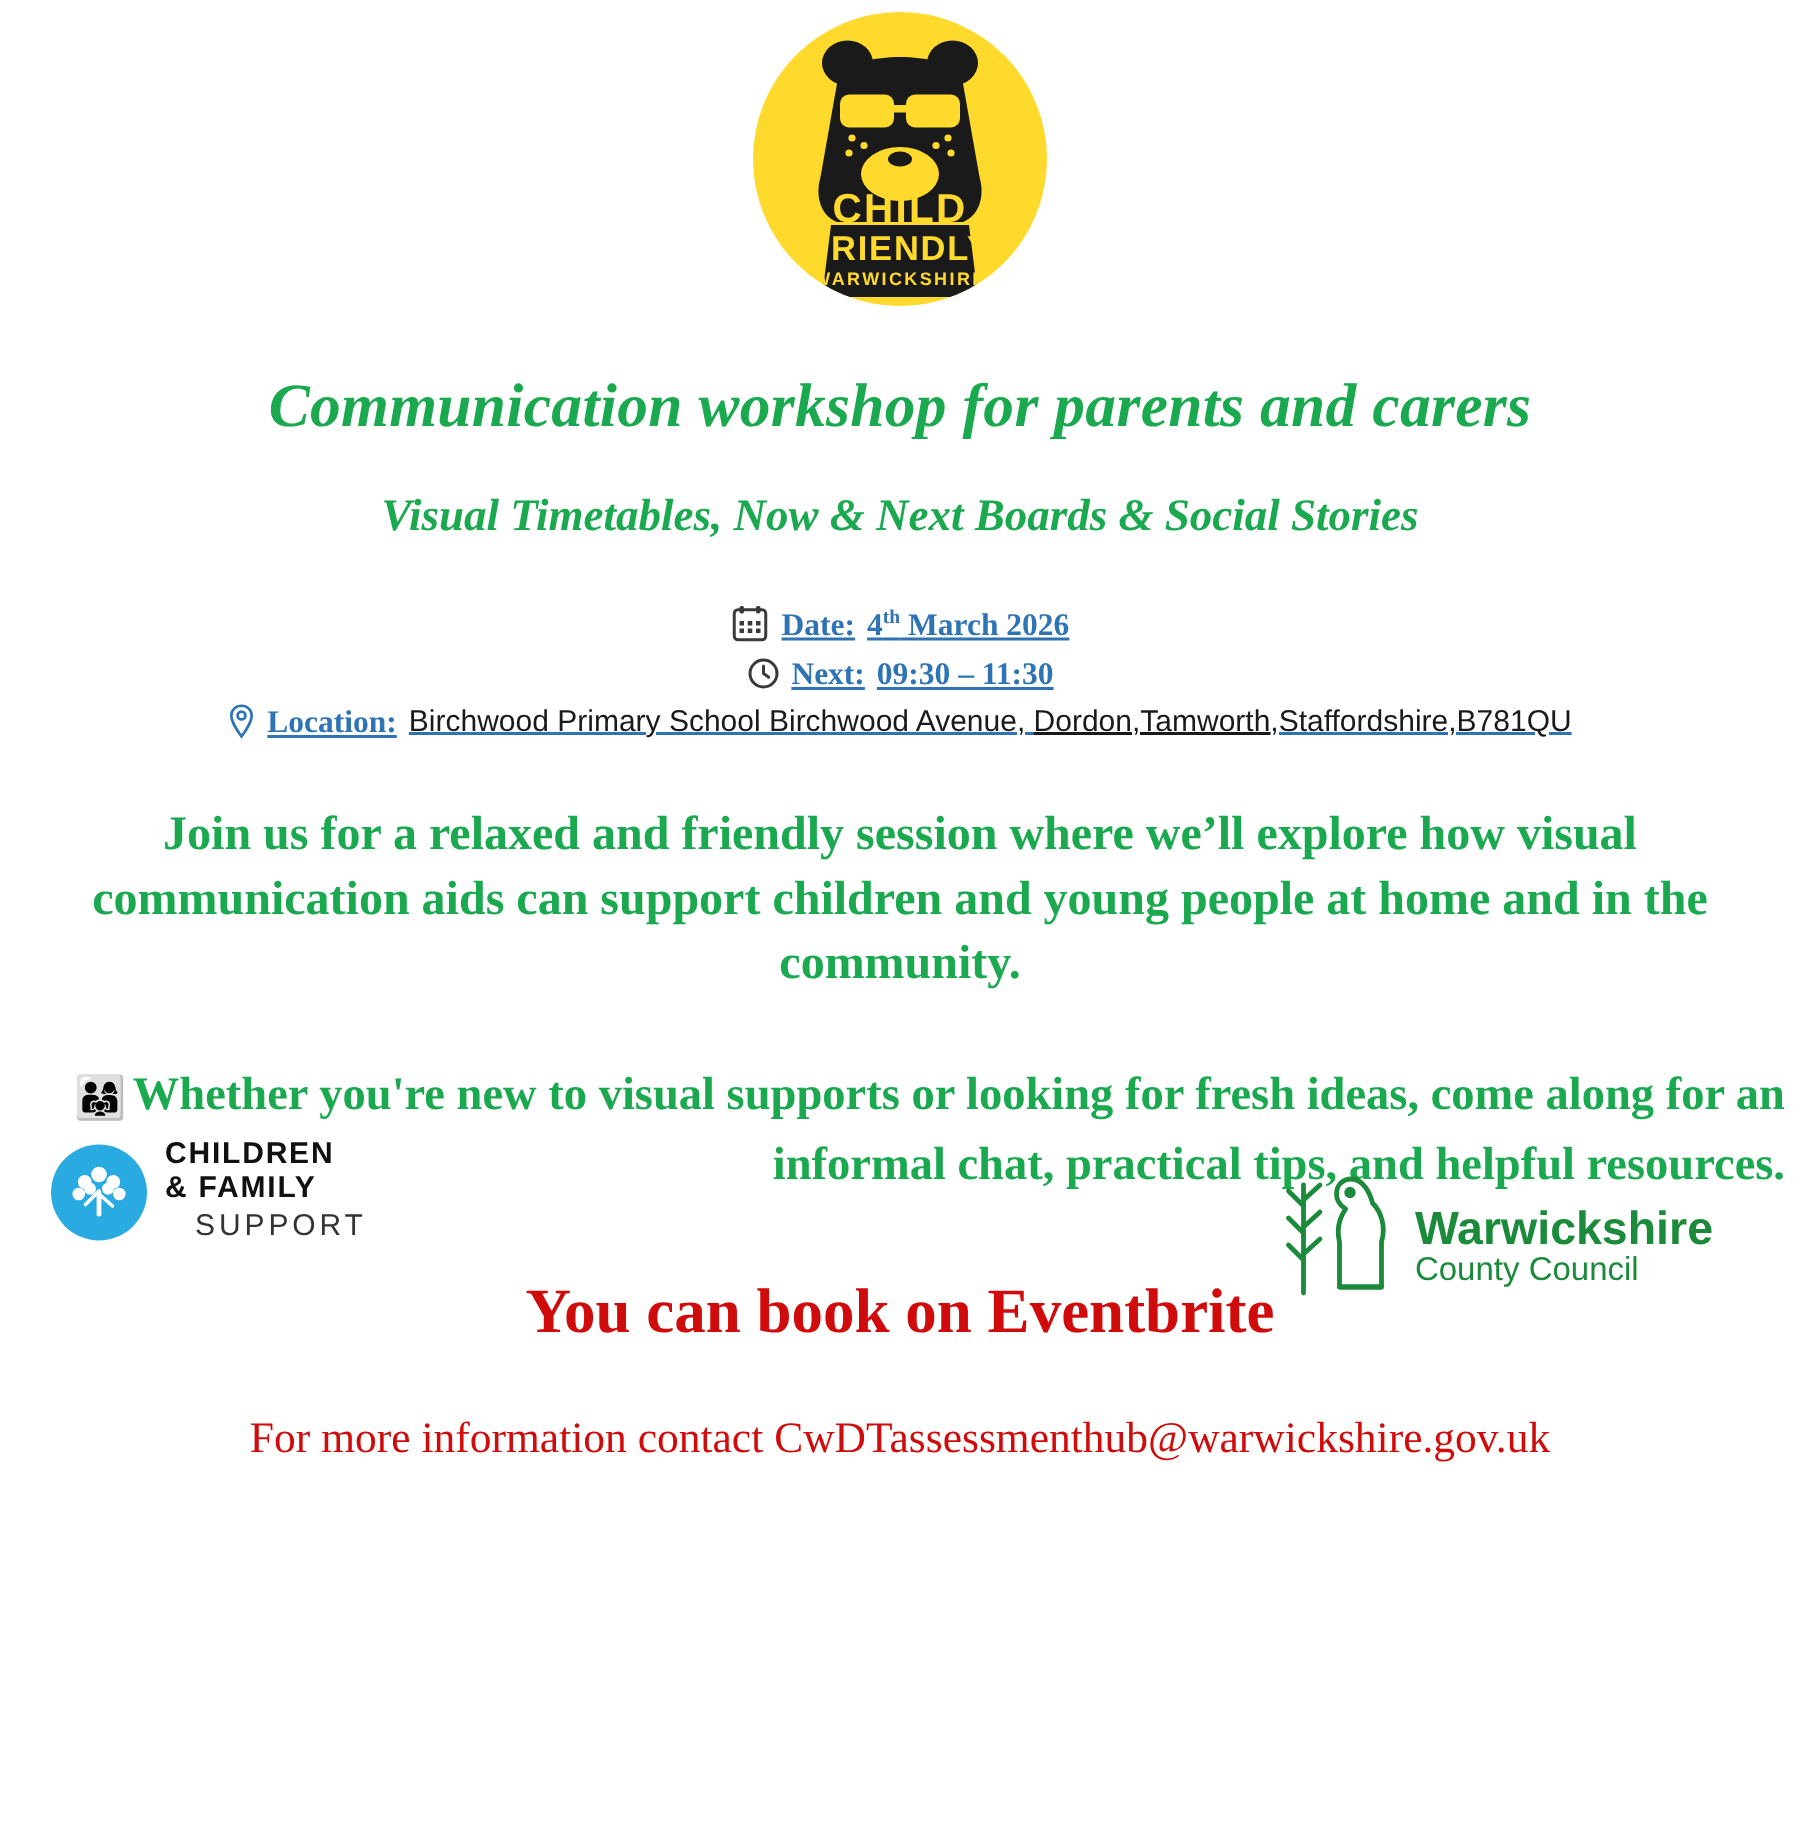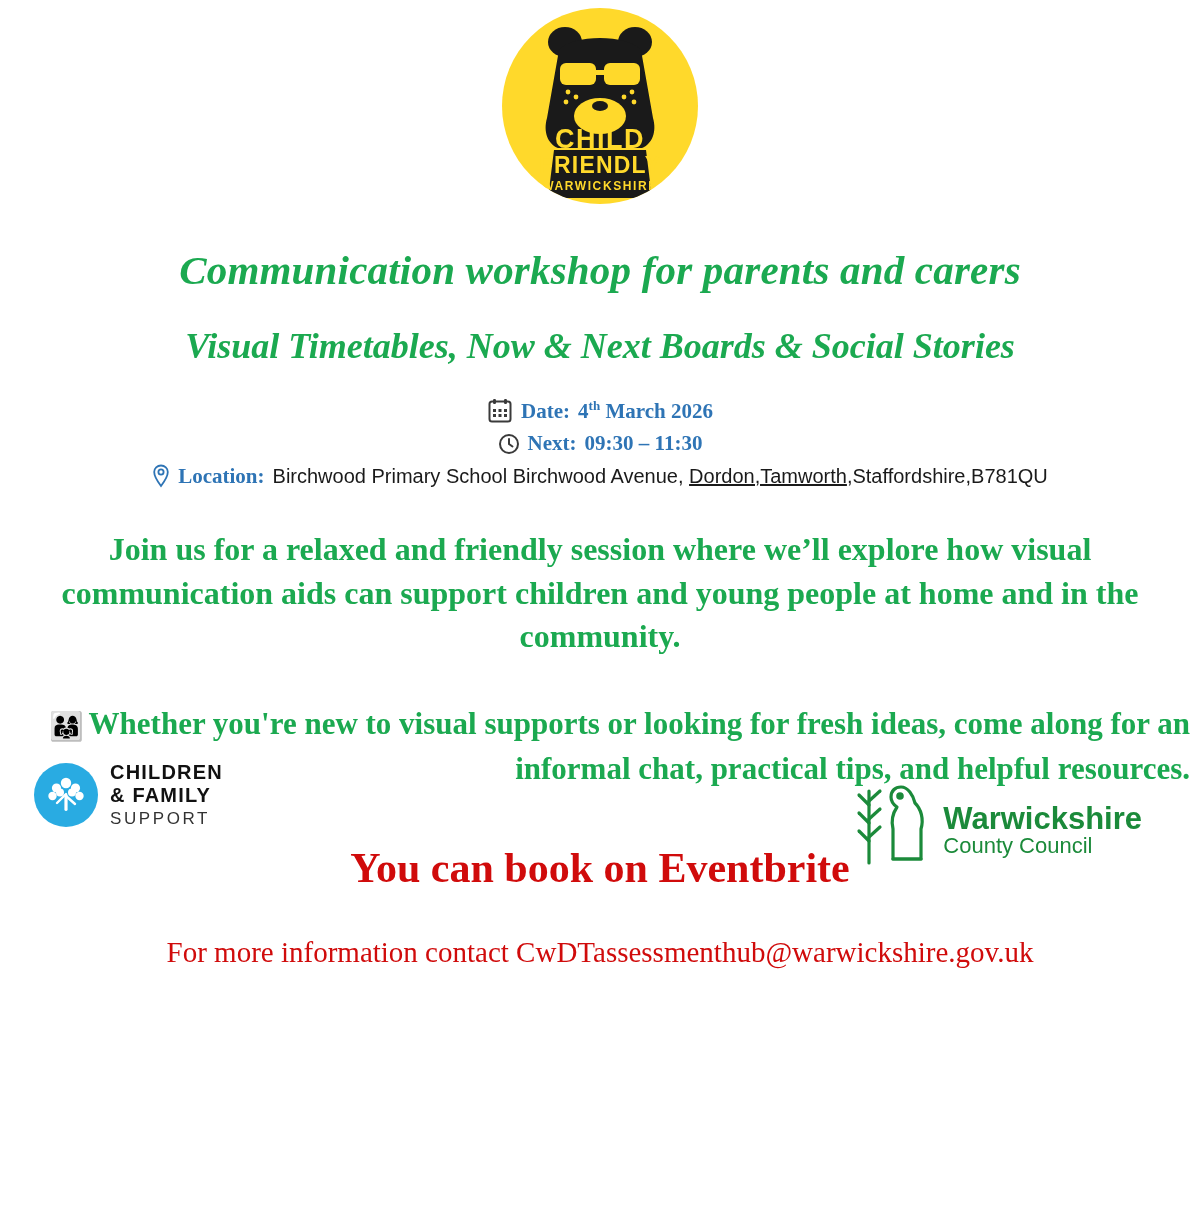--- a/index.html
+++ b/index.html
@@ -52,33 +52,34 @@
     font-size: 41px;
     line-height: 1.1;
     margin-top: 44px;
     letter-spacing: 0.2px;
   }
   .title-2 {
     text-align: center;
     color: #1BA950;
     font-style: italic;
     font-weight: bold;
-    font-size: 36px;
+    font-size: 30px;
     line-height: 1.1;
     margin-top: 34px;
   }
 
   
   .details {
-    margin-top: 28px;
+    margin-top: 40px;
     text-align: center;
     color: #2E74B5;
     font-weight: bold;
     font-size: 21px;
     line-height: 1.55;
+    text-decoration: underline;
   }
   .details .row {
     display: flex;
     align-items: center;
     justify-content: center;
     gap: 8px;
   }
   .details .ico {
     display: inline-flex;
     align-items: center;
@@ -162,21 +163,21 @@
     align-items: center;
     justify-content: center;
   }
   .cfs-text {
     font-family: "Liberation Sans", sans-serif;
     color: #111;
     line-height: 1.0;
   }
   .cfs-text .l1 { font-size: 20px; letter-spacing: 1.2px; font-weight: bold; }
   .cfs-text .l2 { font-size: 20px; letter-spacing: 1.2px; font-weight: bold; margin-top: 3px;}
-  .cfs-text .l3 { font-size: 17px; letter-spacing: 2.6px; margin-top: 5px; color:#333; }
+  .cfs-text .l3 { font-size: 20px; letter-spacing: 2.6px; margin-top: 5px; color:#333;margin-left:20px; }
 
   .wcc-logo {
     position: absolute;
     right: 58px;
     bottom: 8px;
     display: flex;
     align-items: flex-end;
     gap: 10px;
   }
   .wcc-text {

